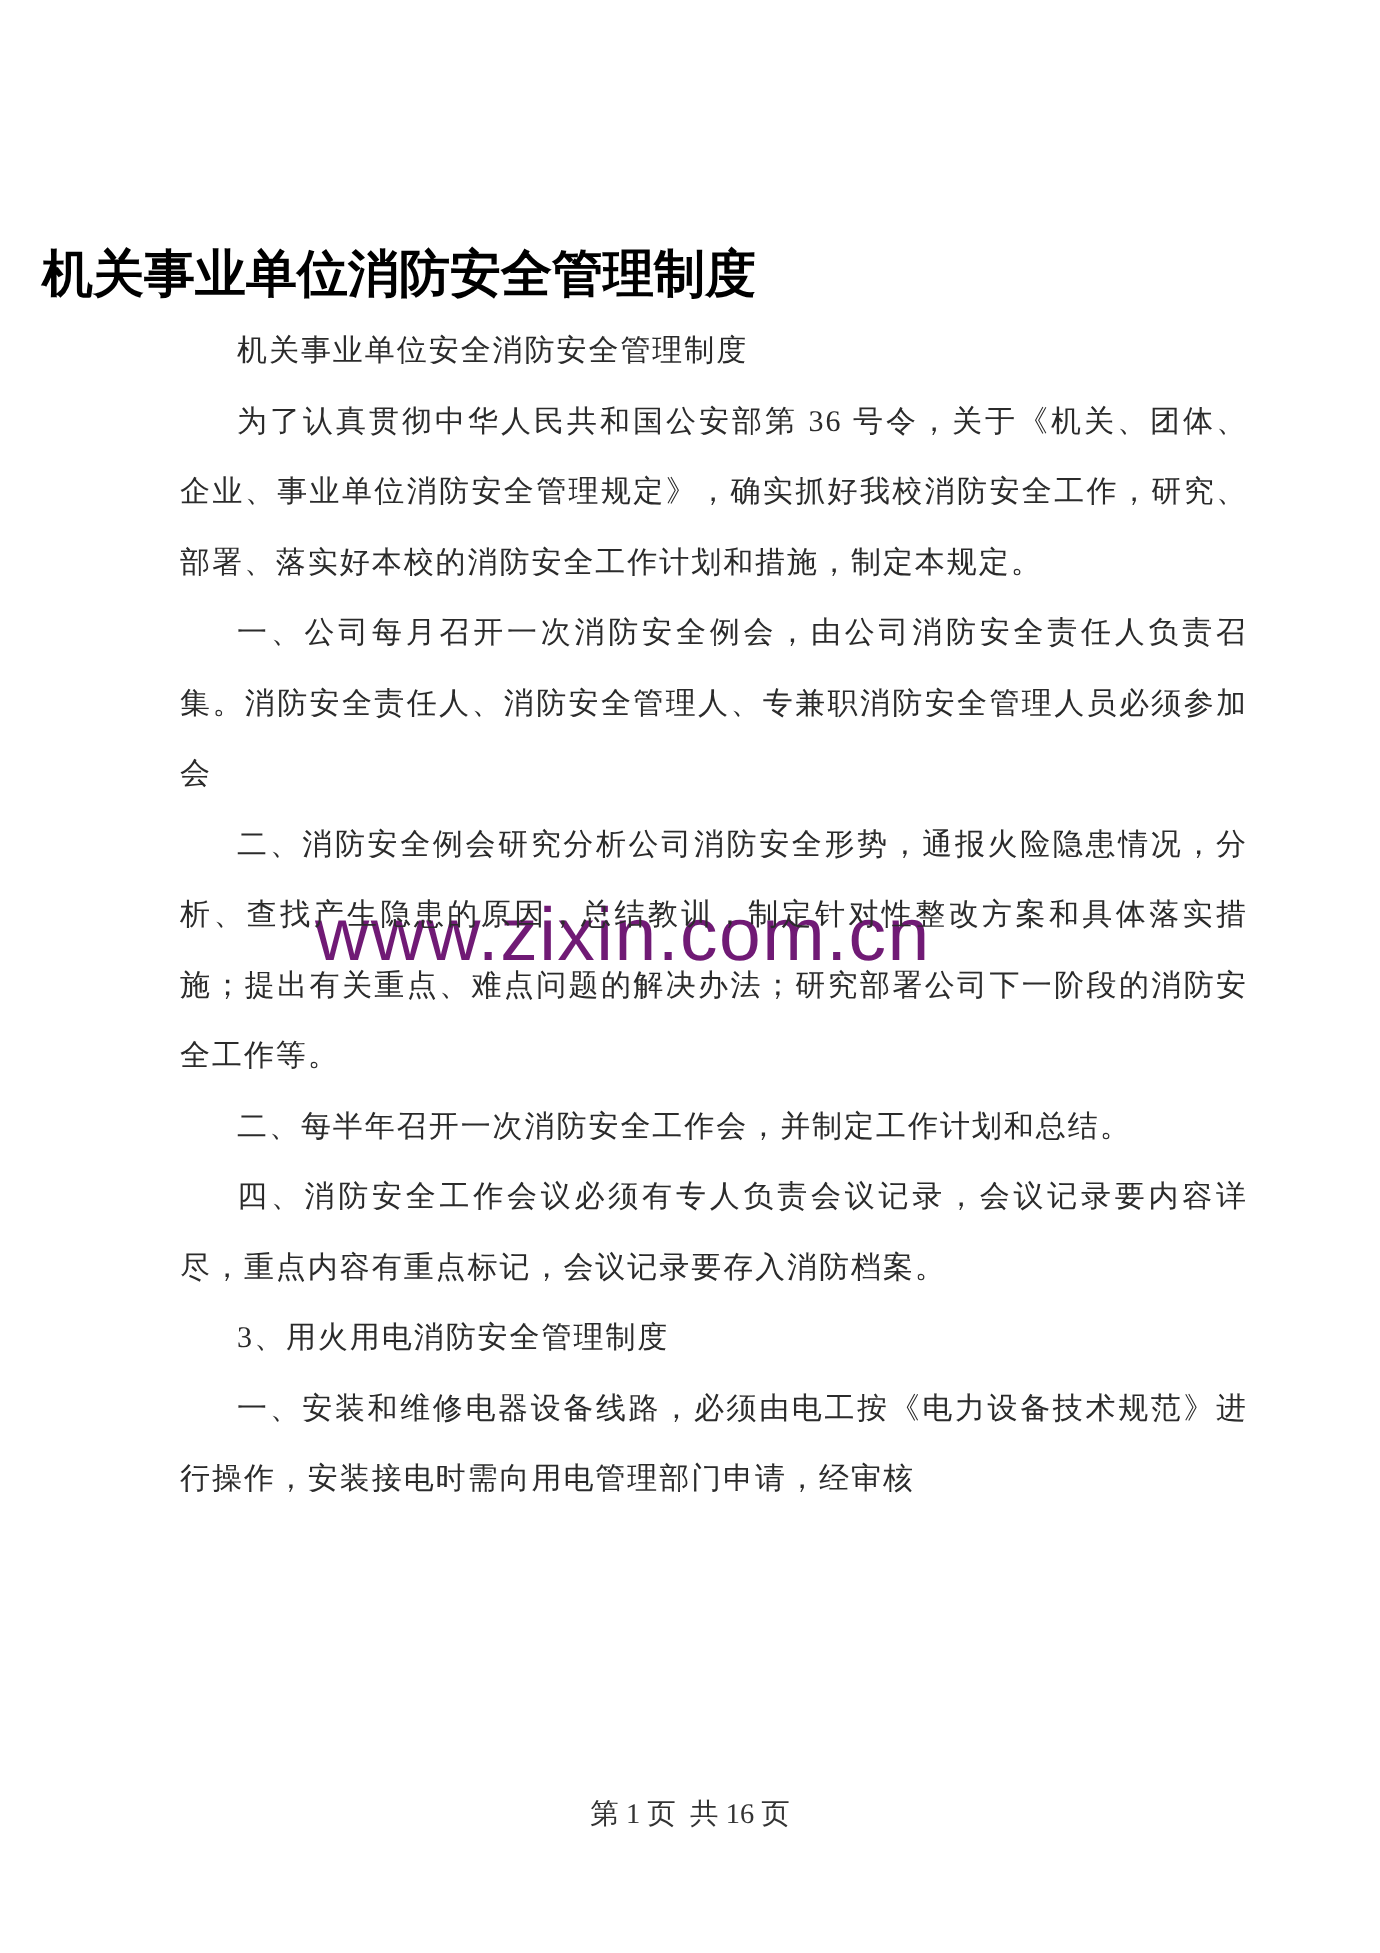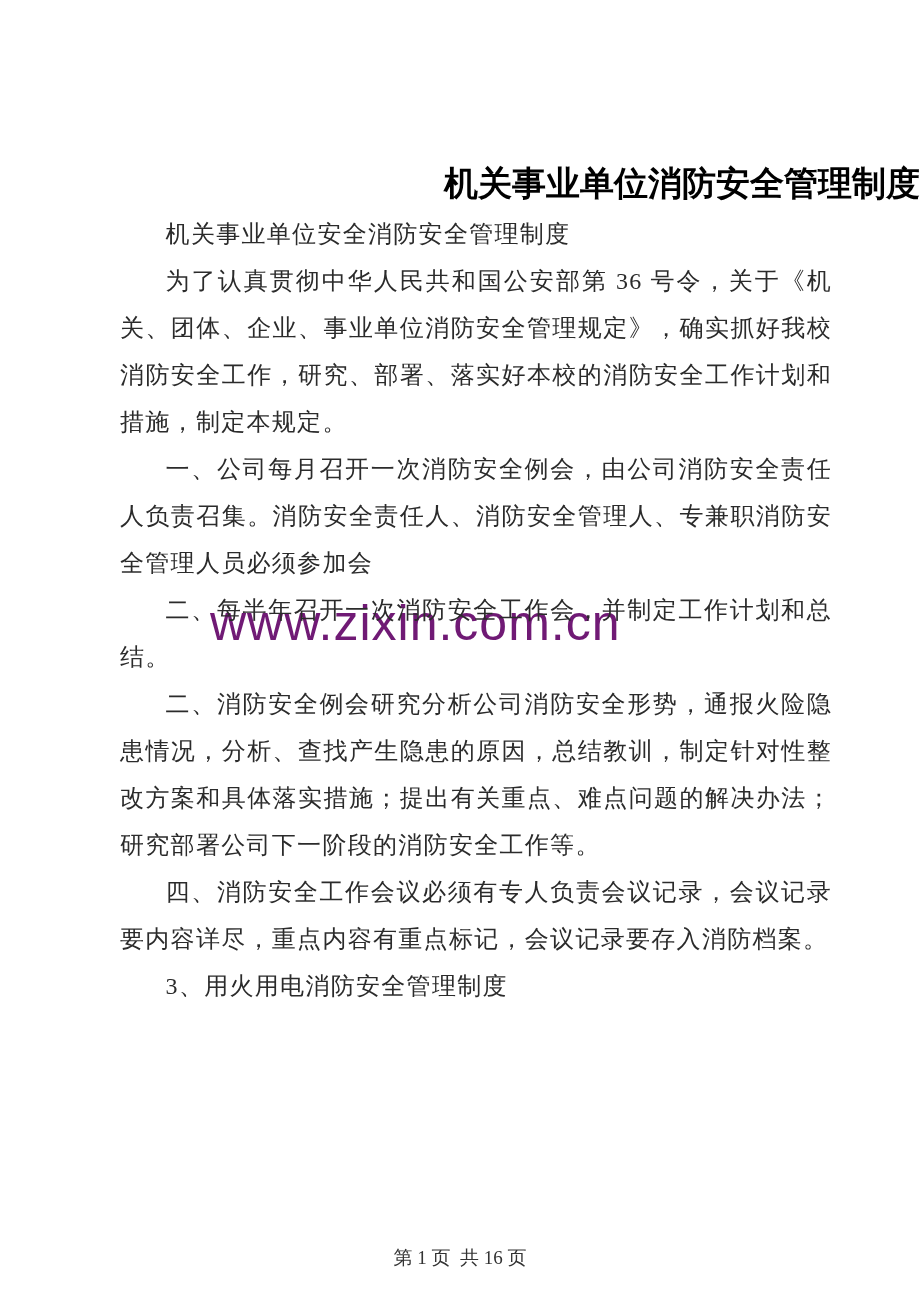--- a/index.html
+++ b/index.html
@@ -27,53 +27,52 @@
       color: #701a75;
       user-select: none;
       white-space: nowrap;
     }
     .doc-title {
       position: absolute;
       top: 161px;
       left: 0;
       width: 920px;
       z-index: 1;
-      text-align: right;
+      text-align: left;
       font-family: "Liberation Sans", "DejaVu Sans", sans-serif;
       font-weight: bold;
       font-size: 34px;
       line-height: 44px;
       color: #000000;
       padding-left: 28px;
     }
     .content {
       position: absolute;
       left: 120px;
       top: 211px;
       width: 712px;
       z-index: 1;
     }
     .content p {
-      font-size: 24px;
+      font-size: 20px;
       line-height: 47px;
       letter-spacing: 1.3px;
       text-align: justify;
       text-justify: inter-ideograph;
       text-indent: 1.9em;
       color: #2b2b2b;
       font-family: Liberation Serif, serif;
     }
     .footer {
       position: absolute;
       top: 1196px;
       left: 0;
       width: 920px;
       z-index: 1;
       text-align: center;
-      margin-top: 48px;
     }
     .footer .page-label {
       font-size: 19px;
       line-height: 28px;
       color: #333333;
       white-space: pre;
       font-family: "Liberation Serif", "DejaVu Serif", serif;
     }
   </style>
 </head>
@@ -82,23 +81,24 @@
 <div class="page">
 
   <div class="watermark">www.zixin.com.cn</div>
 
   <h1 class="doc-title">机关事业单位消防安全管理制度</h1>
 
   <div class="content">
     <p>机关事业单位安全消防安全管理制度</p>
     <p>为了认真贯彻中华人民共和国公安部第 36 号令，关于《机关、团体、企业、事业单位消防安全管理规定》，确实抓好我校消防安全工作，研究、部署、落实好本校的消防安全工作计划和措施，制定本规定。</p>
     <p>一、公司每月召开一次消防安全例会，由公司消防安全责任人负责召集。消防安全责任人、消防安全管理人、专兼职消防安全管理人员必须参加会</p>
+    <p>二、消防安全例会研究分析公司消防安全形势，通报火险隐患情况，分析、查找产生隐患的原因，总结教训，制定针对性整改方案和具体落实措施；提出有关重点、难点问题的解决办法；研究部署公司下一阶段的消防安全工作等。</p>
     <p>二、每半年召开一次消防安全工作会，并制定工作计划和总结。</p>
-    <p>二、消防安全例会研究分析公司消防安全形势，通报火险隐患情况，分析、查找产生隐患的原因，总结教训，制定针对性整改方案和具体落实措施；提出有关重点、难点问题的解决办法；研究部署公司下一阶段的消防安全工作等。</p>
     <p>四、消防安全工作会议必须有专人负责会议记录，会议记录要内容详尽，重点内容有重点标记，会议记录要存入消防档案。</p>
     <p>3、用火用电消防安全管理制度</p>
+    <p>一、安装和维修电器设备线路，必须由电工按《电力设备技术规范》进行操作，安装接电时需向用电管理部门申请，经审核</p>
   </div>
 
   <div class="footer">
     <span class="page-label">第 1 页  共 16 页</span>
   </div>
 
 </div>
 
 </body></html>

